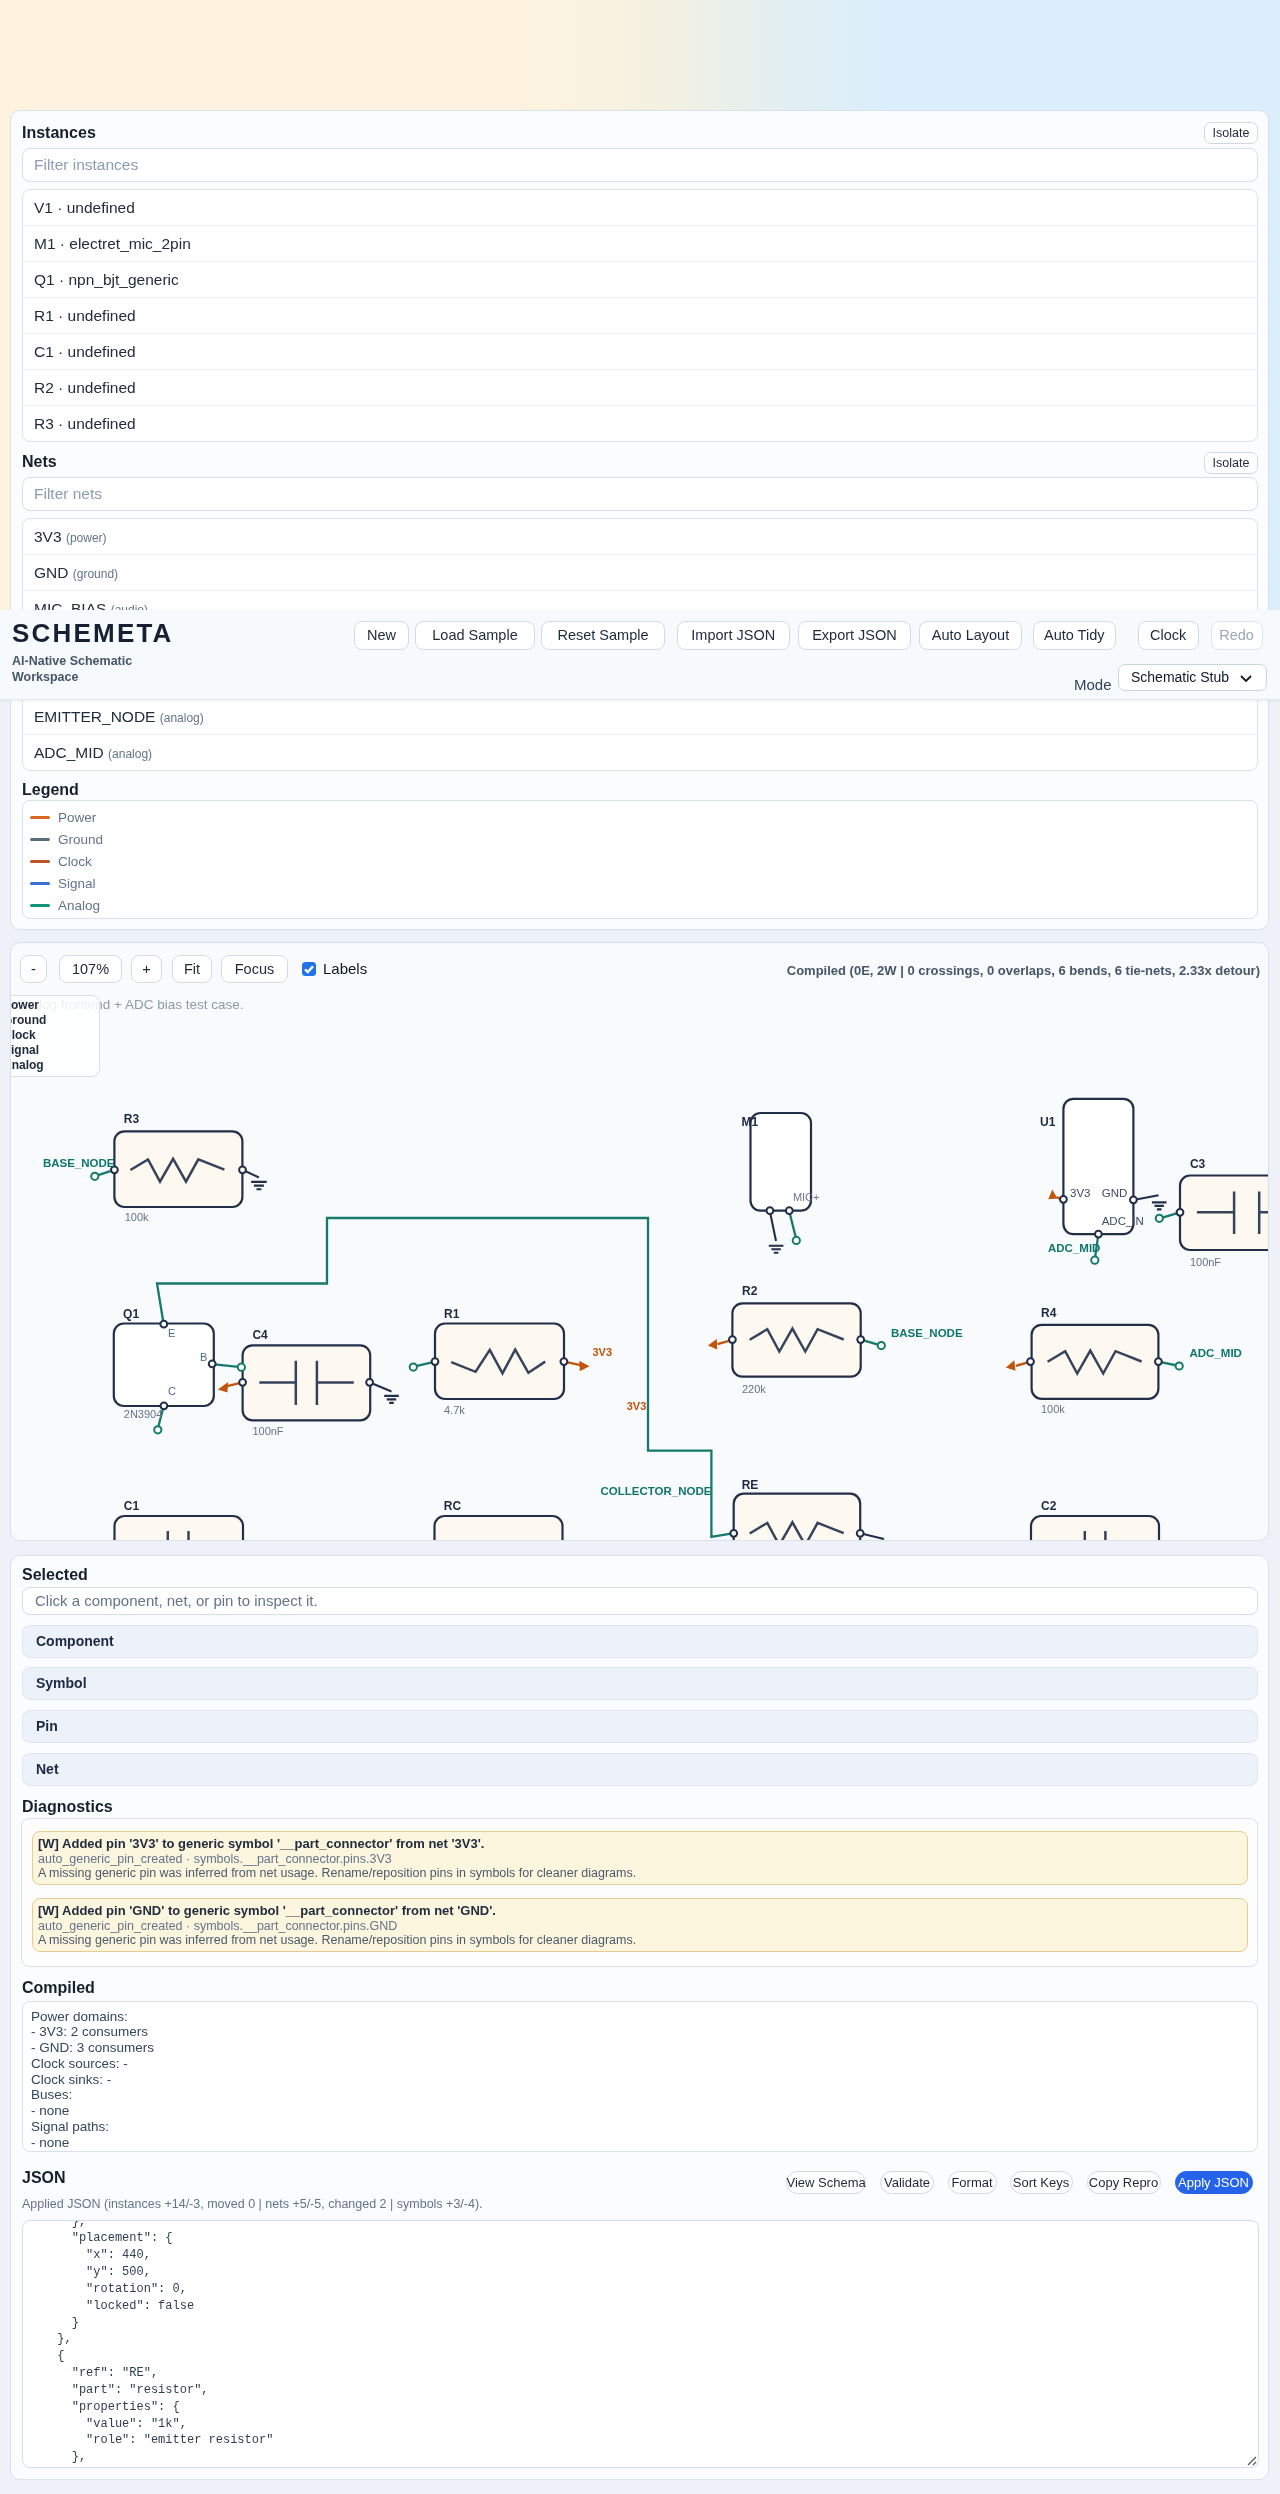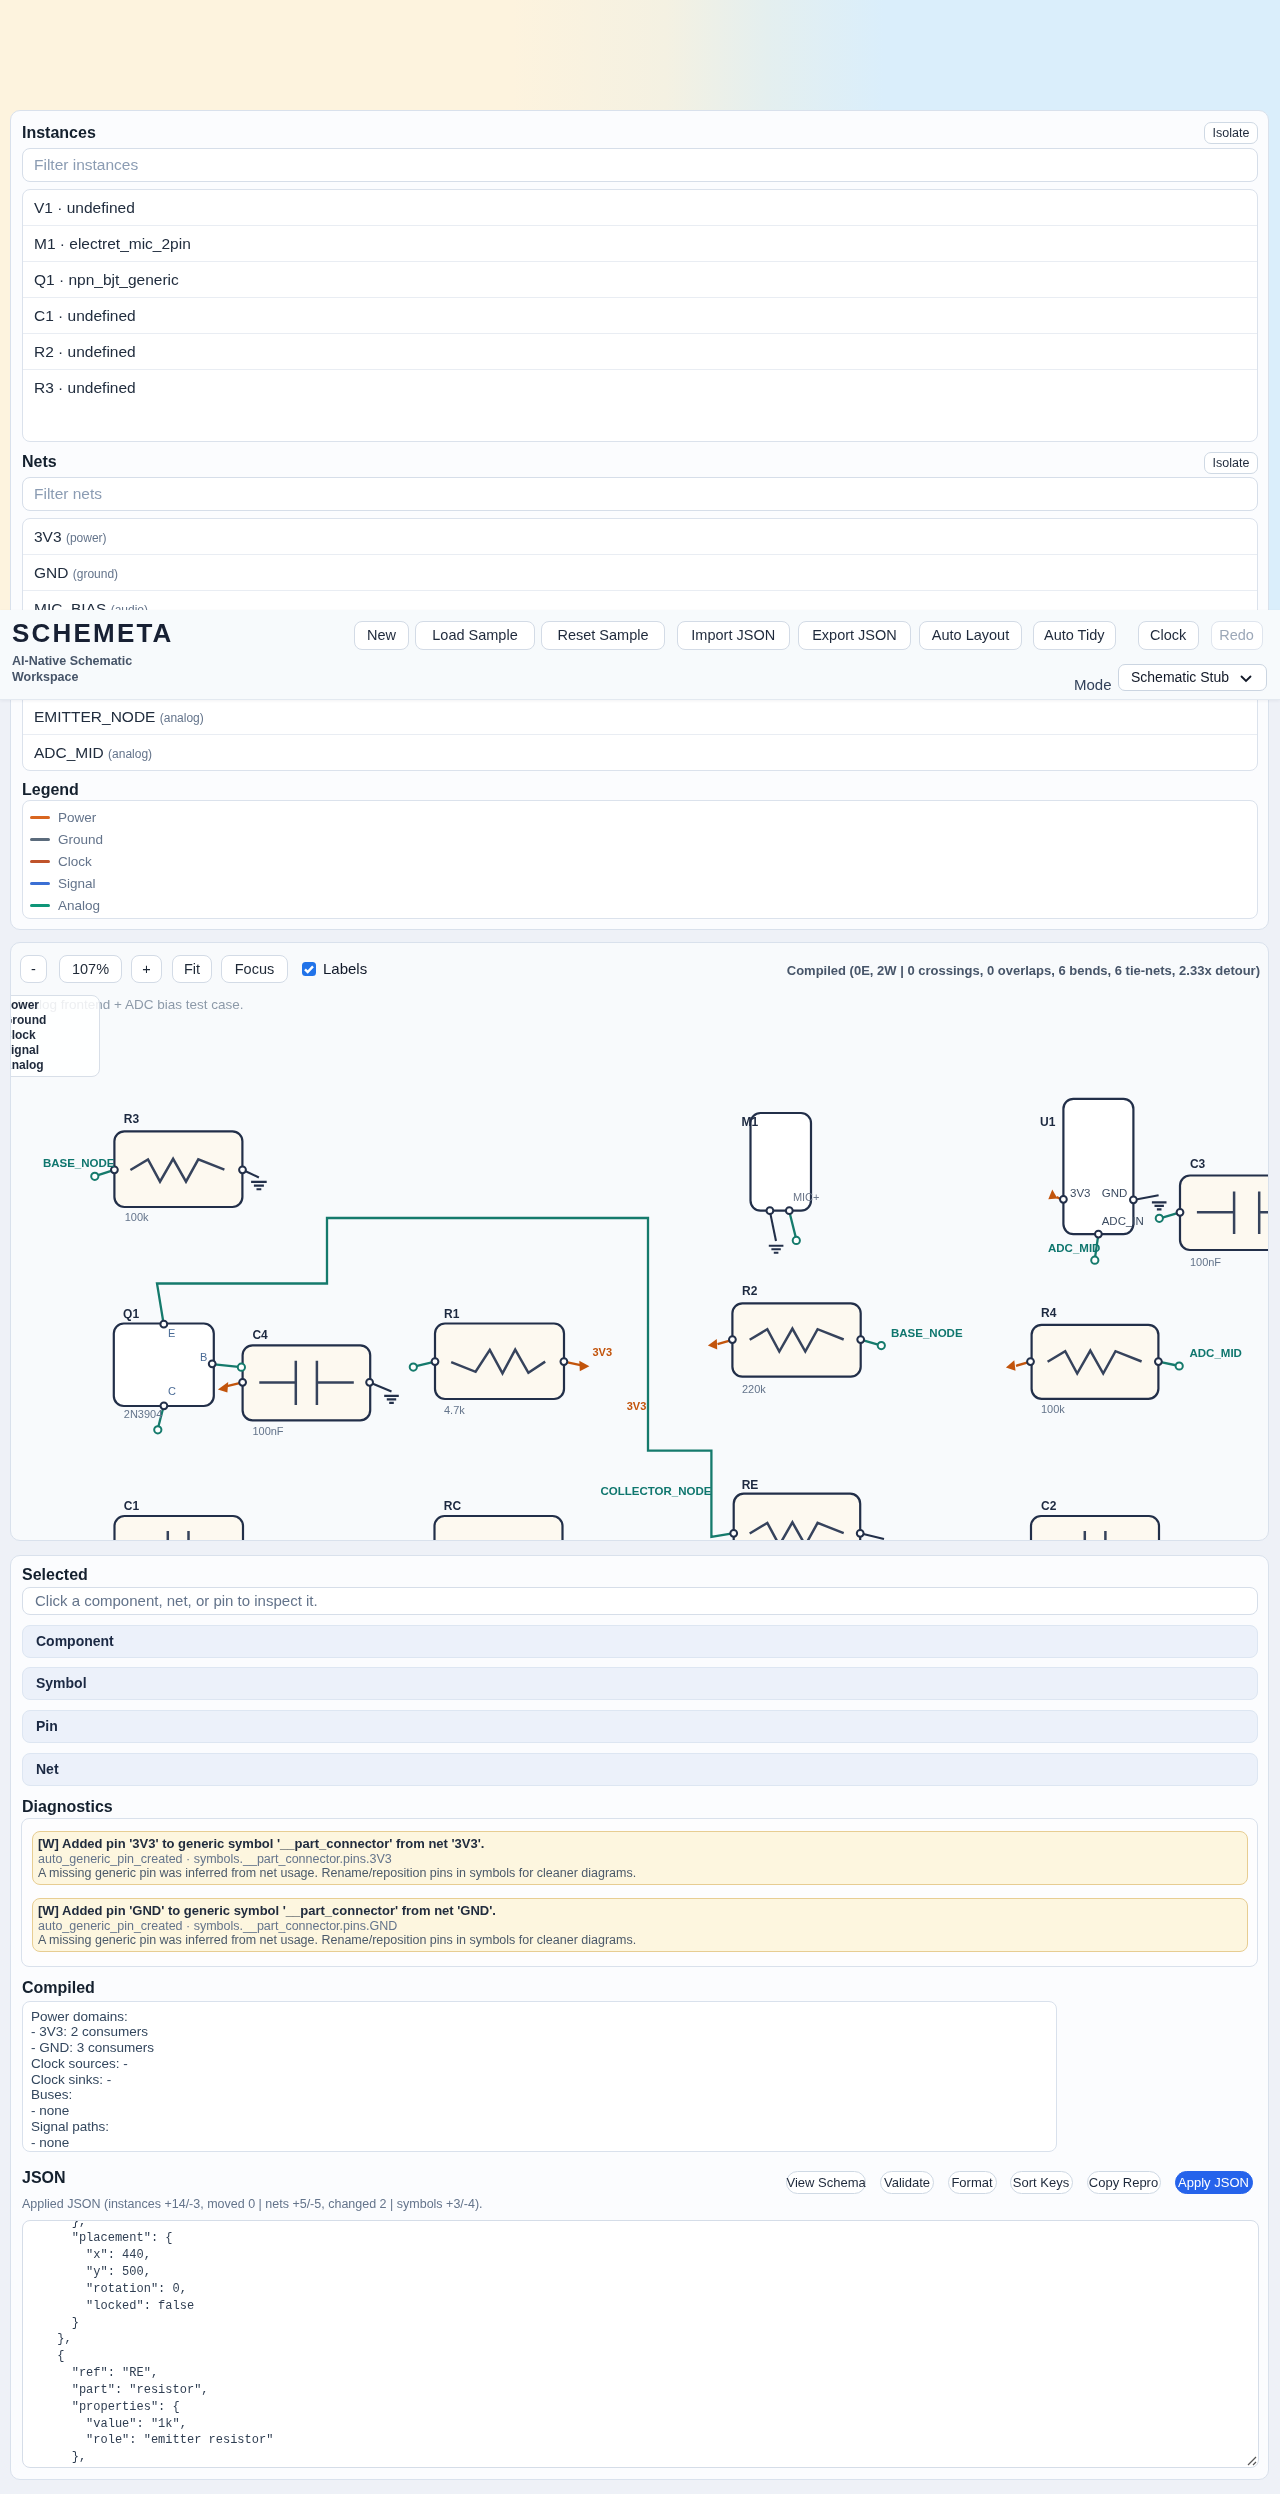--- a/index.html
+++ b/index.html
@@ -34,20 +34,21 @@
 <div class="grad"></div>
 
 <div class="panel" style="top:110px; height:820px;"></div>
 <div class="sechead" style="left:22px; top:124px;">Instances</div>
 <div class="pill" style="left:1204px; top:122px; width:54px; height:22px; font-size:12.5px; line-height:20px; border-radius:7px;">Isolate</div>
 <div class="filter" style="left:22px; top:148px; width:1236px; height:34px;">Filter instances</div>
 <div class="list" style="left:22px; top:189px; width:1236px; height:253px;">
   <div class="row">V1 · undefined</div>
   <div class="row">M1 · electret_mic_2pin</div>
   <div class="row">Q1 · npn_bjt_generic</div>
+  <div class="row">R1 · undefined</div>
   <div class="row">C1 · undefined</div>
   <div class="row">R2 · undefined</div>
   <div class="row">R3 · undefined</div>
 </div>
 <div class="sechead" style="left:22px; top:453px;">Nets</div>
 <div class="pill" style="left:1204px; top:452px; width:54px; height:22px; font-size:12.5px; line-height:20px; border-radius:7px;">Isolate</div>
 <div class="filter" style="left:22px; top:477px; width:1236px; height:34px;">Filter nets</div>
 <div class="list" style="left:22px; top:518px; width:1236px; height:253px;">
   <div class="row">3V3 <span class="suf">(power)</span></div>
   <div class="row">GND <span class="suf">(ground)</span></div>
@@ -285,21 +286,21 @@
   <div class="wt1">[W] Added pin '3V3' to generic symbol '__part_connector' from net '3V3'.</div>
   <div class="wt2" style="top:19.5px;">auto_generic_pin_created · symbols.__part_connector.pins.3V3</div>
   <div class="wt3" style="top:34px;">A missing generic pin was inferred from net usage. Rename/reposition pins in symbols for cleaner diagrams.</div>
 </div>
 <div class="warn" style="top:1898px; height:54px;">
   <div class="wt1">[W] Added pin 'GND' to generic symbol '__part_connector' from net 'GND'.</div>
   <div class="wt2" style="top:19.5px;">auto_generic_pin_created · symbols.__part_connector.pins.GND</div>
   <div class="wt3" style="top:34px;">A missing generic pin was inferred from net usage. Rename/reposition pins in symbols for cleaner diagrams.</div>
 </div>
 <div class="sechead" style="left:22px; top:1979px;">Compiled</div>
-<div class="abs" style="left:22px; top:2001px; width:1035px; height:151px; background:#fff; border:1px solid #d9e1ec; border-radius:8px; font-size:13.5px; color:#33475e; line-height:15.8px; padding:6.5px 0 0 8px;">Power domains:<br>- 3V3: 2 consumers<br>- GND: 3 consumers<br>Clock sources: -<br>Clock sinks: -<br>Buses:<br>- none<br>Signal paths:<br>- none</div>
+<div class="abs" style="left:22px; top:2001px; width:1236px; height:151px; background:#fff; border:1px solid #d9e1ec; border-radius:8px; font-size:13.5px; color:#33475e; line-height:15.8px; padding:6.5px 0 0 8px;">Power domains:<br>- 3V3: 2 consumers<br>- GND: 3 consumers<br>Clock sources: -<br>Clock sinks: -<br>Buses:<br>- none<br>Signal paths:<br>- none</div>
 <div class="sechead" style="left:22px; top:2169px;">JSON</div>
 <div class="pill" style="left:785.5px; top:2170.5px; width:80px;  height:23.5px; font-size:13px; line-height:21.5px; border-radius:12px;">View Schema</div>
 <div class="pill" style="left:880px;   top:2170.5px; width:54px;  height:23.5px; font-size:13px; line-height:21.5px; border-radius:12px;">Validate</div>
 <div class="pill" style="left:947.5px; top:2170.5px; width:49px;  height:23.5px; font-size:13px; line-height:21.5px; border-radius:12px;">Format</div>
 <div class="pill" style="left:1009.5px;top:2170.5px; width:63px;  height:23.5px; font-size:13px; line-height:21.5px; border-radius:12px;">Sort Keys</div>
 <div class="pill" style="left:1086.5px;top:2170.5px; width:74px;  height:23.5px; font-size:13px; line-height:21.5px; border-radius:12px;">Copy Repro</div>
 <div class="pill" style="left:1174.5px;top:2170.5px; width:78px;  height:23.5px; font-size:13px; line-height:21.5px; border-radius:12px; background:#2563eb; border-color:#2563eb; color:#fff;">Apply JSON</div>
 <div class="abs" style="left:22px; top:2197px; font-size:12.5px; color:#64748b;">Applied JSON (instances +14/-3, moved 0 | nets +5/-5, changed 2 | symbols +3/-4).</div>
 <div class="abs mono" style="left:22px; top:2219.5px; width:1237px; height:248.5px; background:#fff; border:1px solid #d5dde8; border-radius:8px; overflow:hidden;">
   <pre class="mono" style="margin:-7px 0 0 5.5px; font-size:12px; line-height:16.85px; color:#2f3e52;">      },

